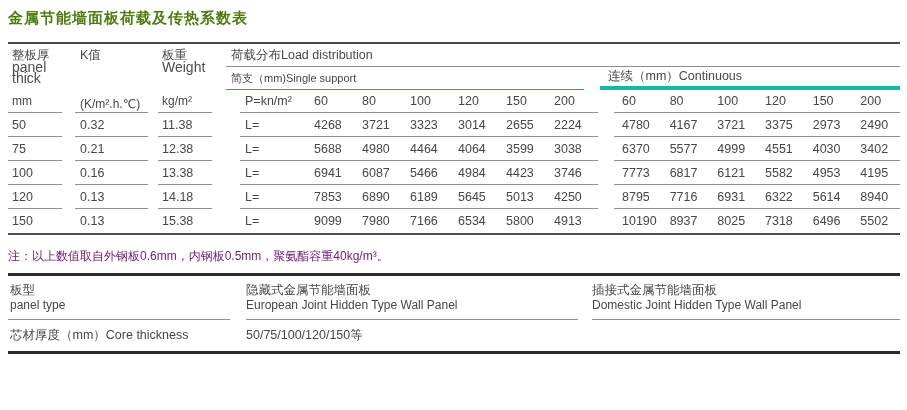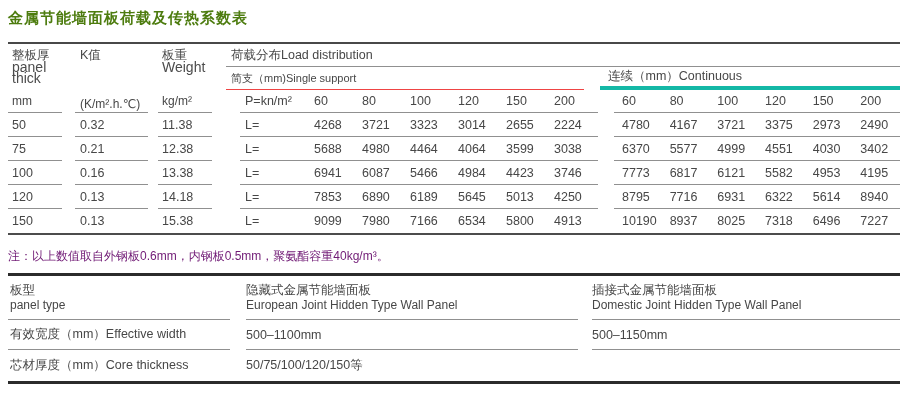--- a/index.html
+++ b/index.html
@@ -247,21 +247,21 @@
       <div class="cell w-n">7166</div>
       <div class="cell w-n">6534</div>
       <div class="cell w-n">5800</div>
       <div class="cell w-n">4913</div>
       <div class="gap g-sc"></div>
       <div class="cell w-m">10190</div>
       <div class="cell w-m">8937</div>
       <div class="cell w-m">8025</div>
       <div class="cell w-m">7318</div>
       <div class="cell w-m">6496</div>
-      <div class="cell w-m">7227</div>
+      <div class="cell w-m">5502</div>
     </div>
   </div>
 
   <div class="note">注：以上数值取自外钢板0.6mm，内钢板0.5mm，聚氨酯容重40kg/m³。</div>
 
   <div class="sep"></div>
 
   <div class="itable">
     <div class="irow irow1">
       <div class="ic ic0">
@@ -271,27 +271,20 @@
       <div class="gap ig1"></div>
       <div class="ic ic1">
         <div class="l1">隐藏式金属节能墙面板</div>
         <div class="l2">European Joint Hidden Type Wall Panel</div>
       </div>
       <div class="gap ig2"></div>
       <div class="ic ic2">
         <div class="l1">插接式金属节能墙面板</div>
         <div class="l2">Domestic Joint Hidden Type Wall Panel</div>
       </div>
-    </div>
-    <div class="irow irow2">
-      <div class="ic ic0">有效宽度（mm）Effective width</div>
-      <div class="gap ig1"></div>
-      <div class="ic ic1">500–1100mm</div>
-      <div class="gap ig2"></div>
-      <div class="ic ic2">500–1150mm</div>
     </div>
     <div class="irow irow3">
       <div class="ic ic0">芯材厚度（mm）Core thickness</div>
       <div class="gap ig1"></div>
       <div class="ic ic1">50/75/100/120/150等</div>
       <div class="gap ig2"></div>
       <div class="ic ic2"></div>
     </div>
   </div>
 

